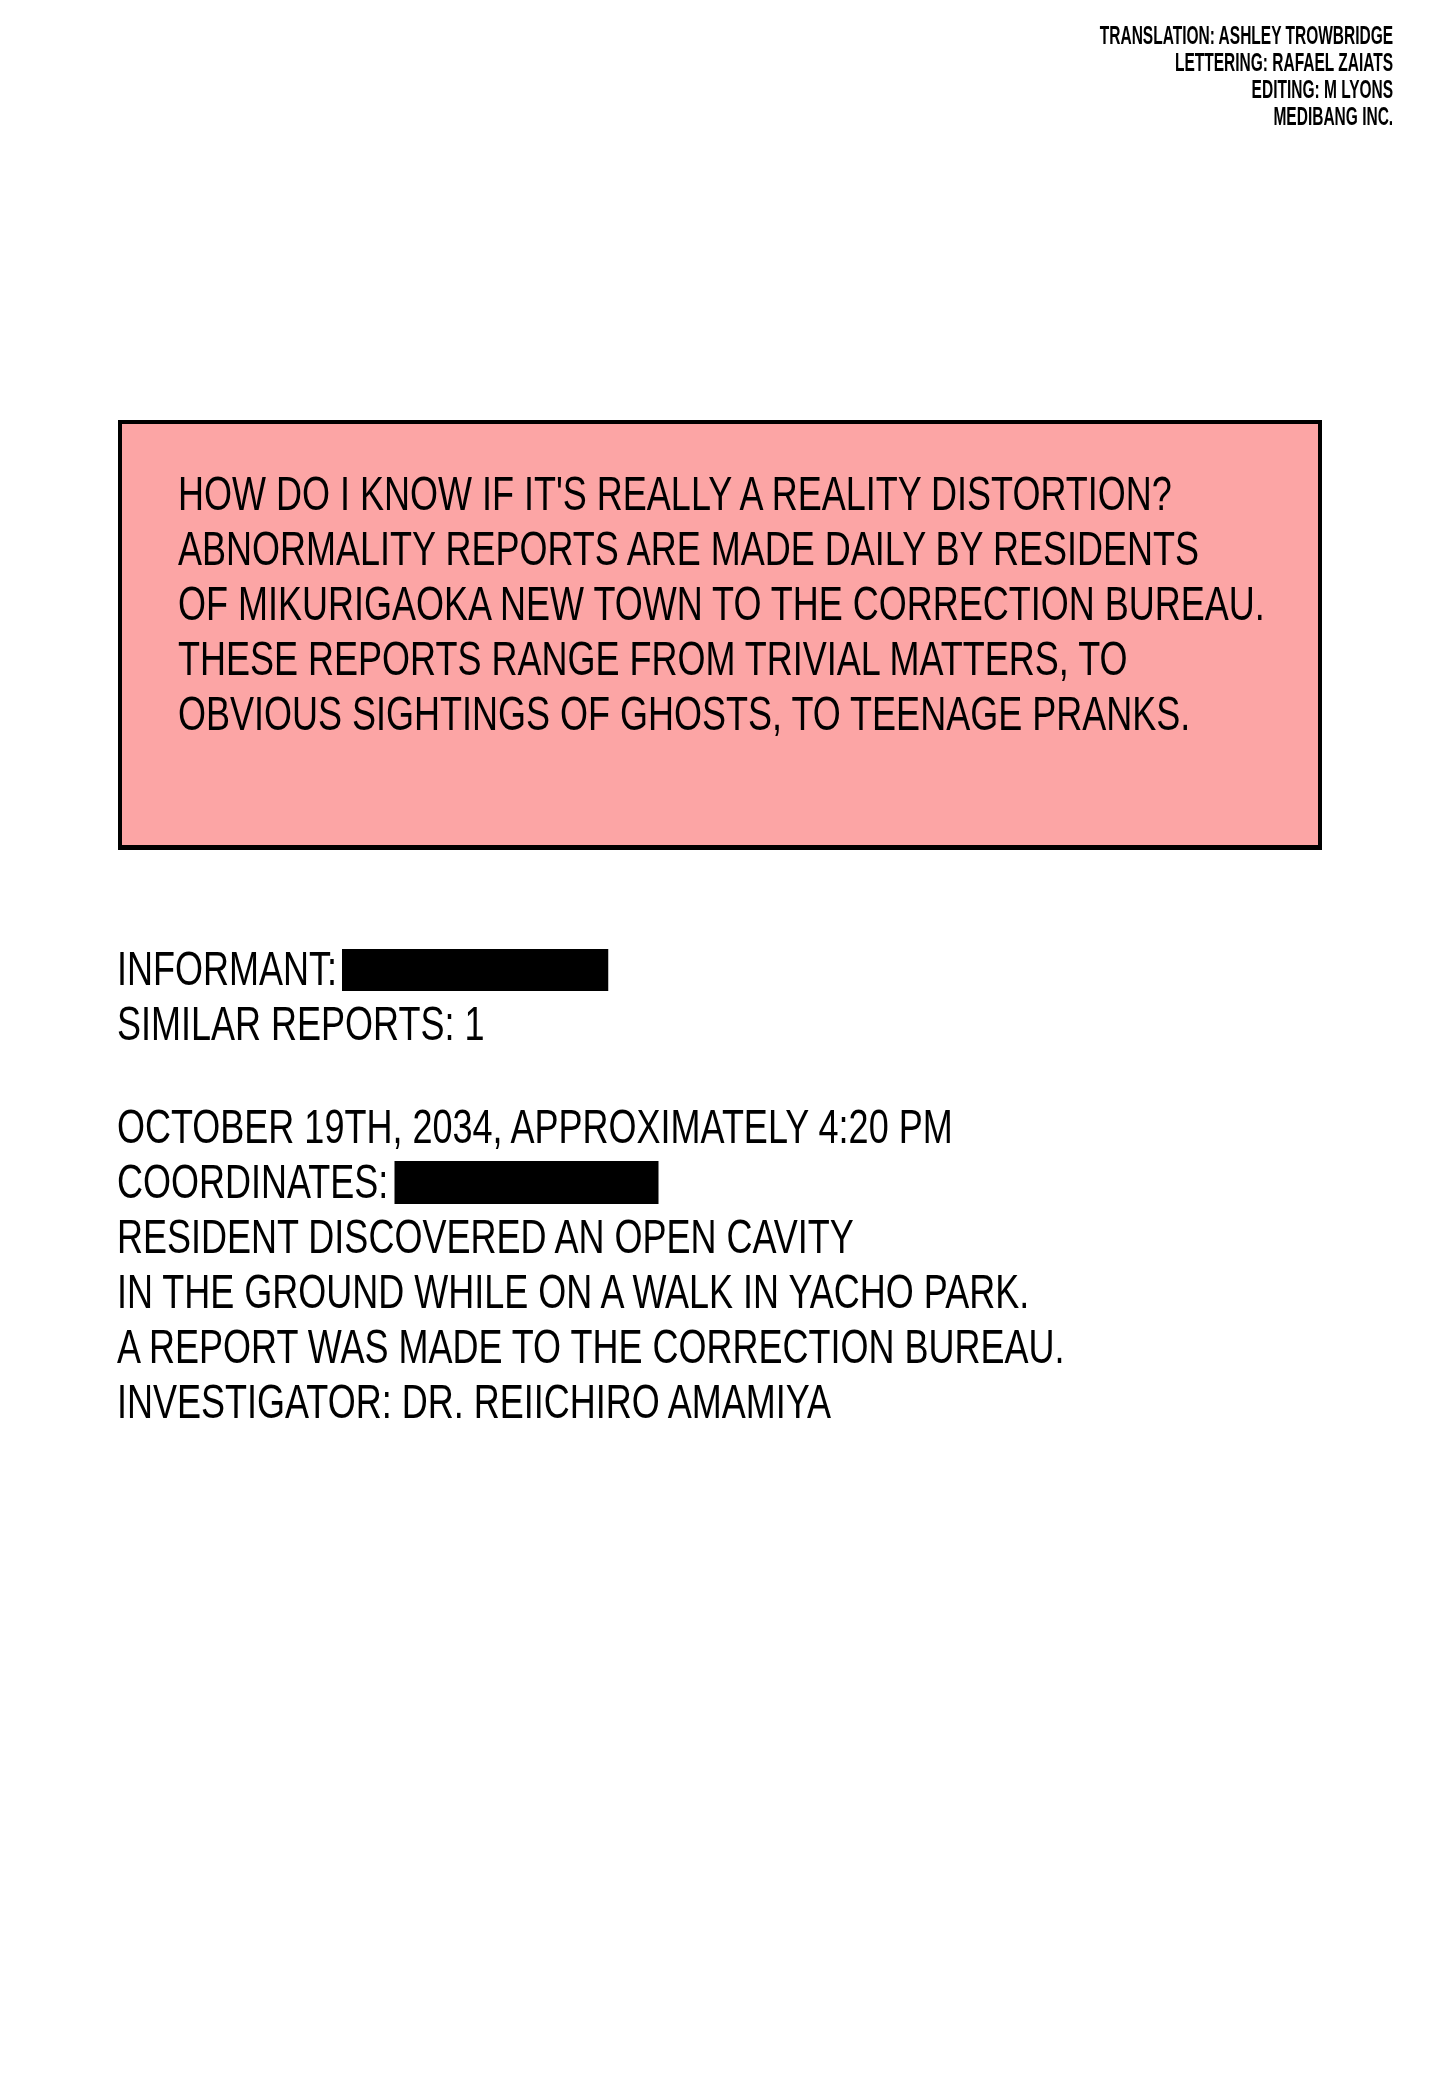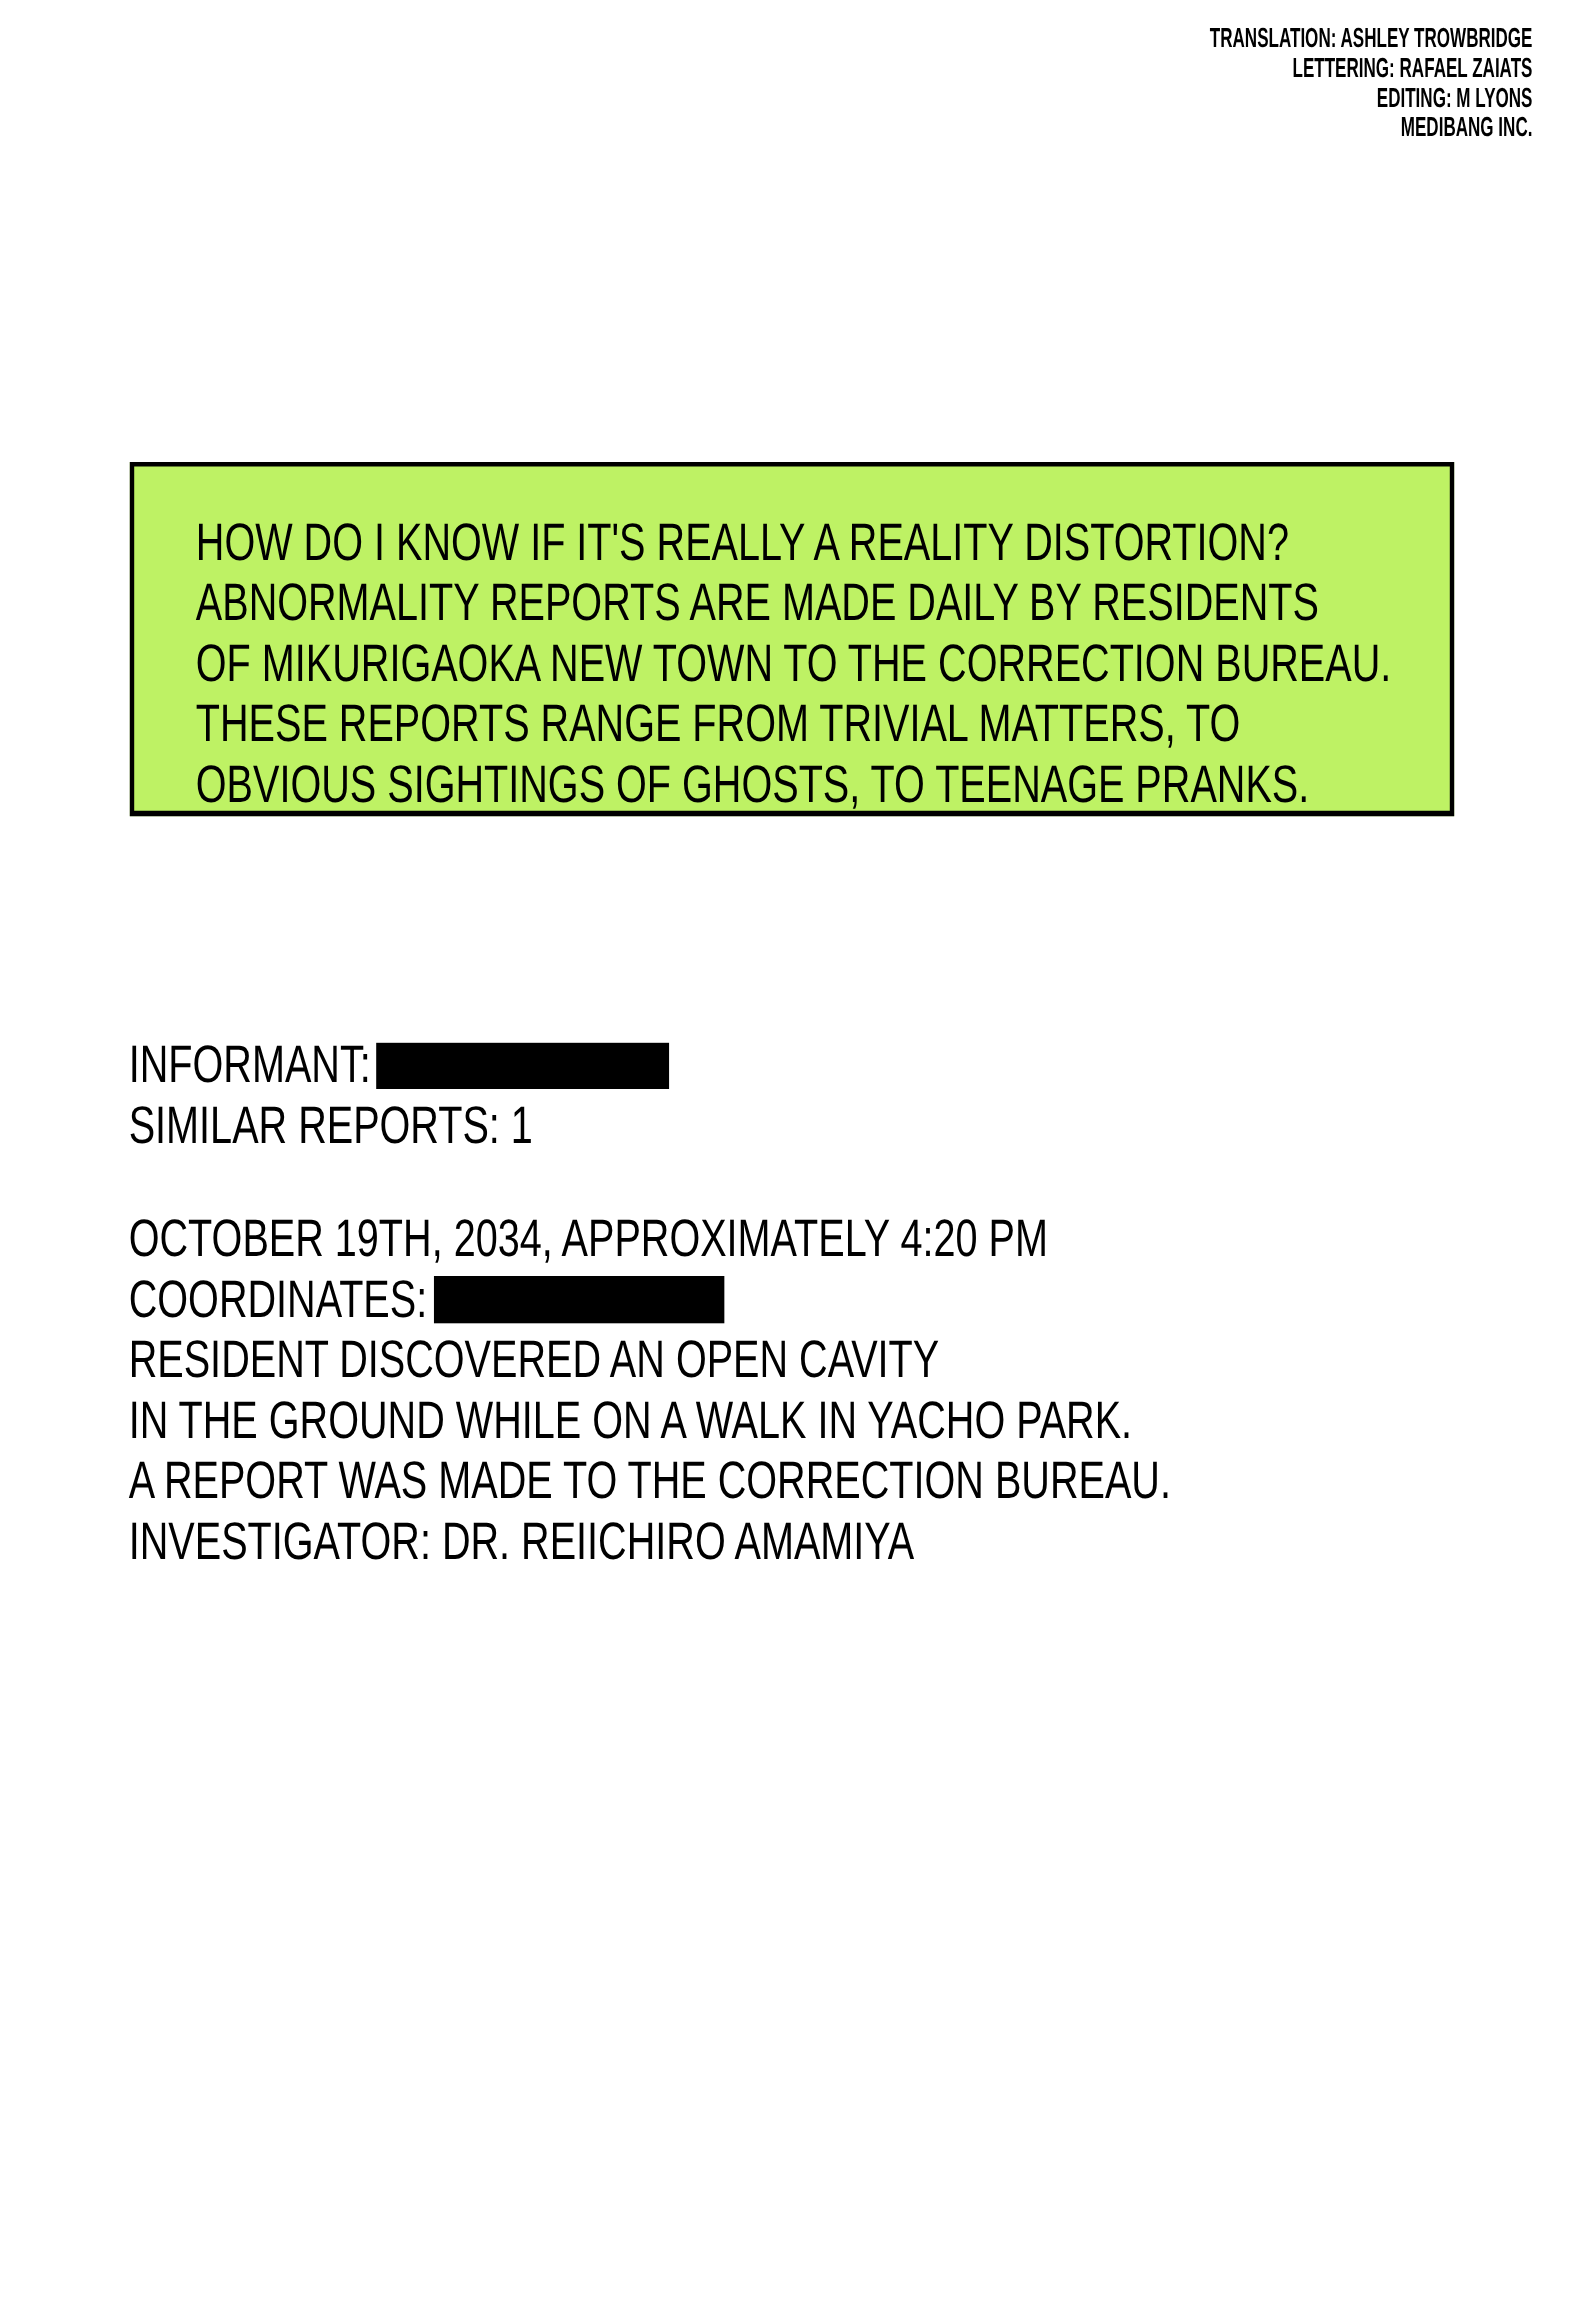--- a/index.html
+++ b/index.html
@@ -53,25 +53,25 @@
     transform: scaleX(0.77);
     transform-origin: top center;
   }
 
   
   .report-box {
     position: absolute;
     left: 118px;
     top: 420px;
     width: 1204px;
-    height: 322px;
+    height: 430px;
     box-sizing: border-box;
     border: 4px solid #000000;
     border-bottom-width: 5px;
-    background: #bef264;
+    background: #fca5a5;
   }
   .box-text {
     margin: 42px 0 0 56px;
   }
 
   
   .body-text {
     font-size: 48px;
     line-height: 55px;
     font-weight: normal;

